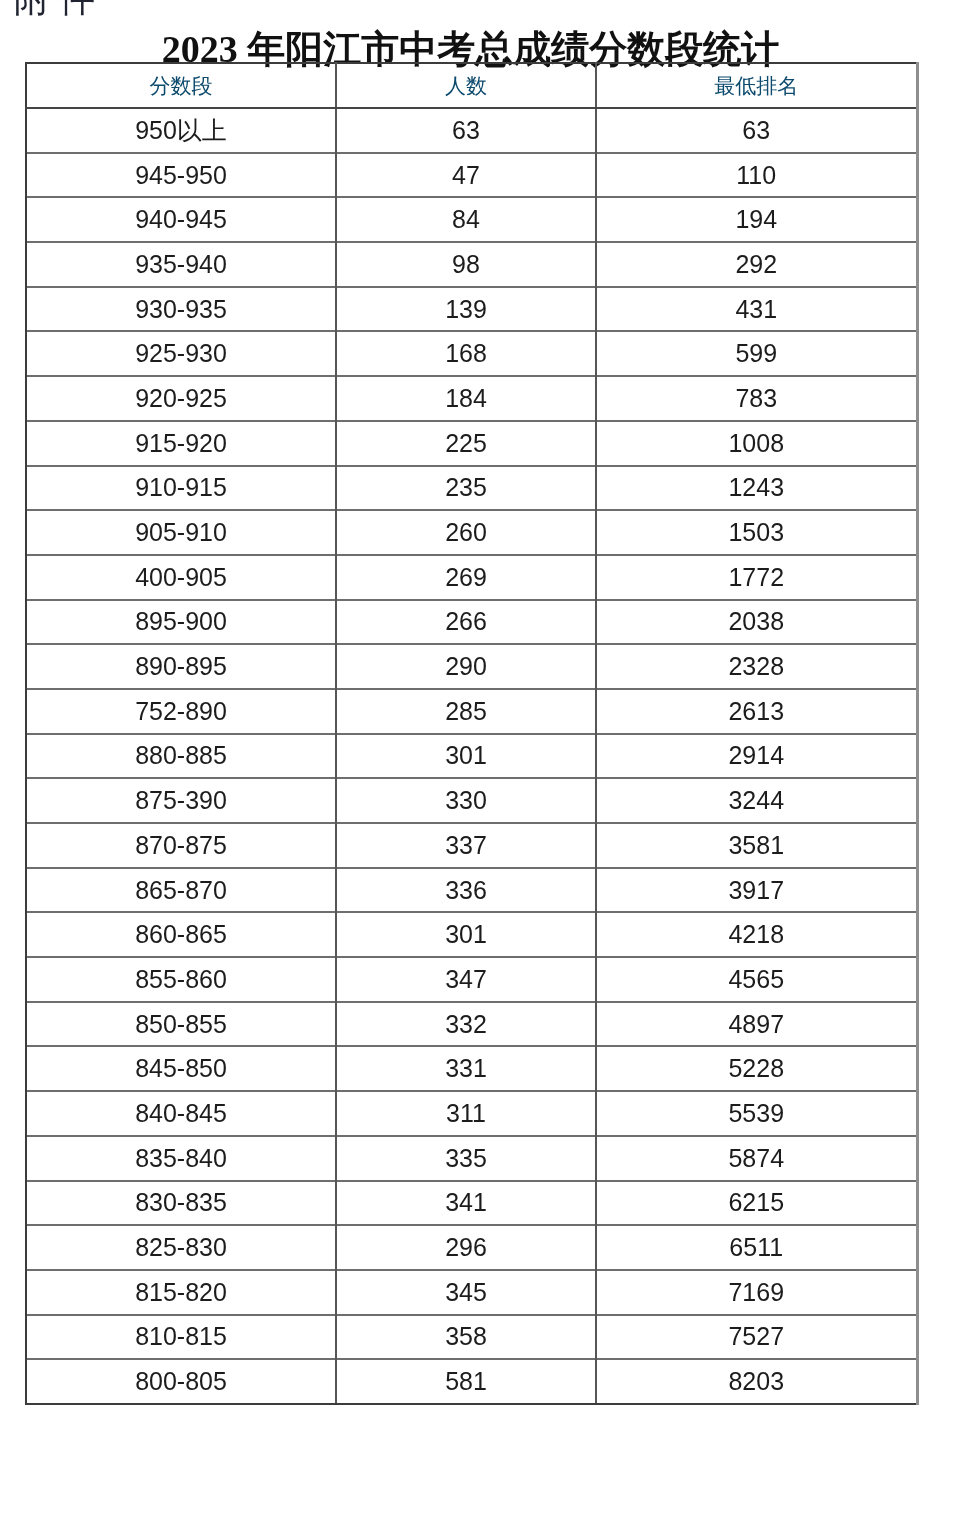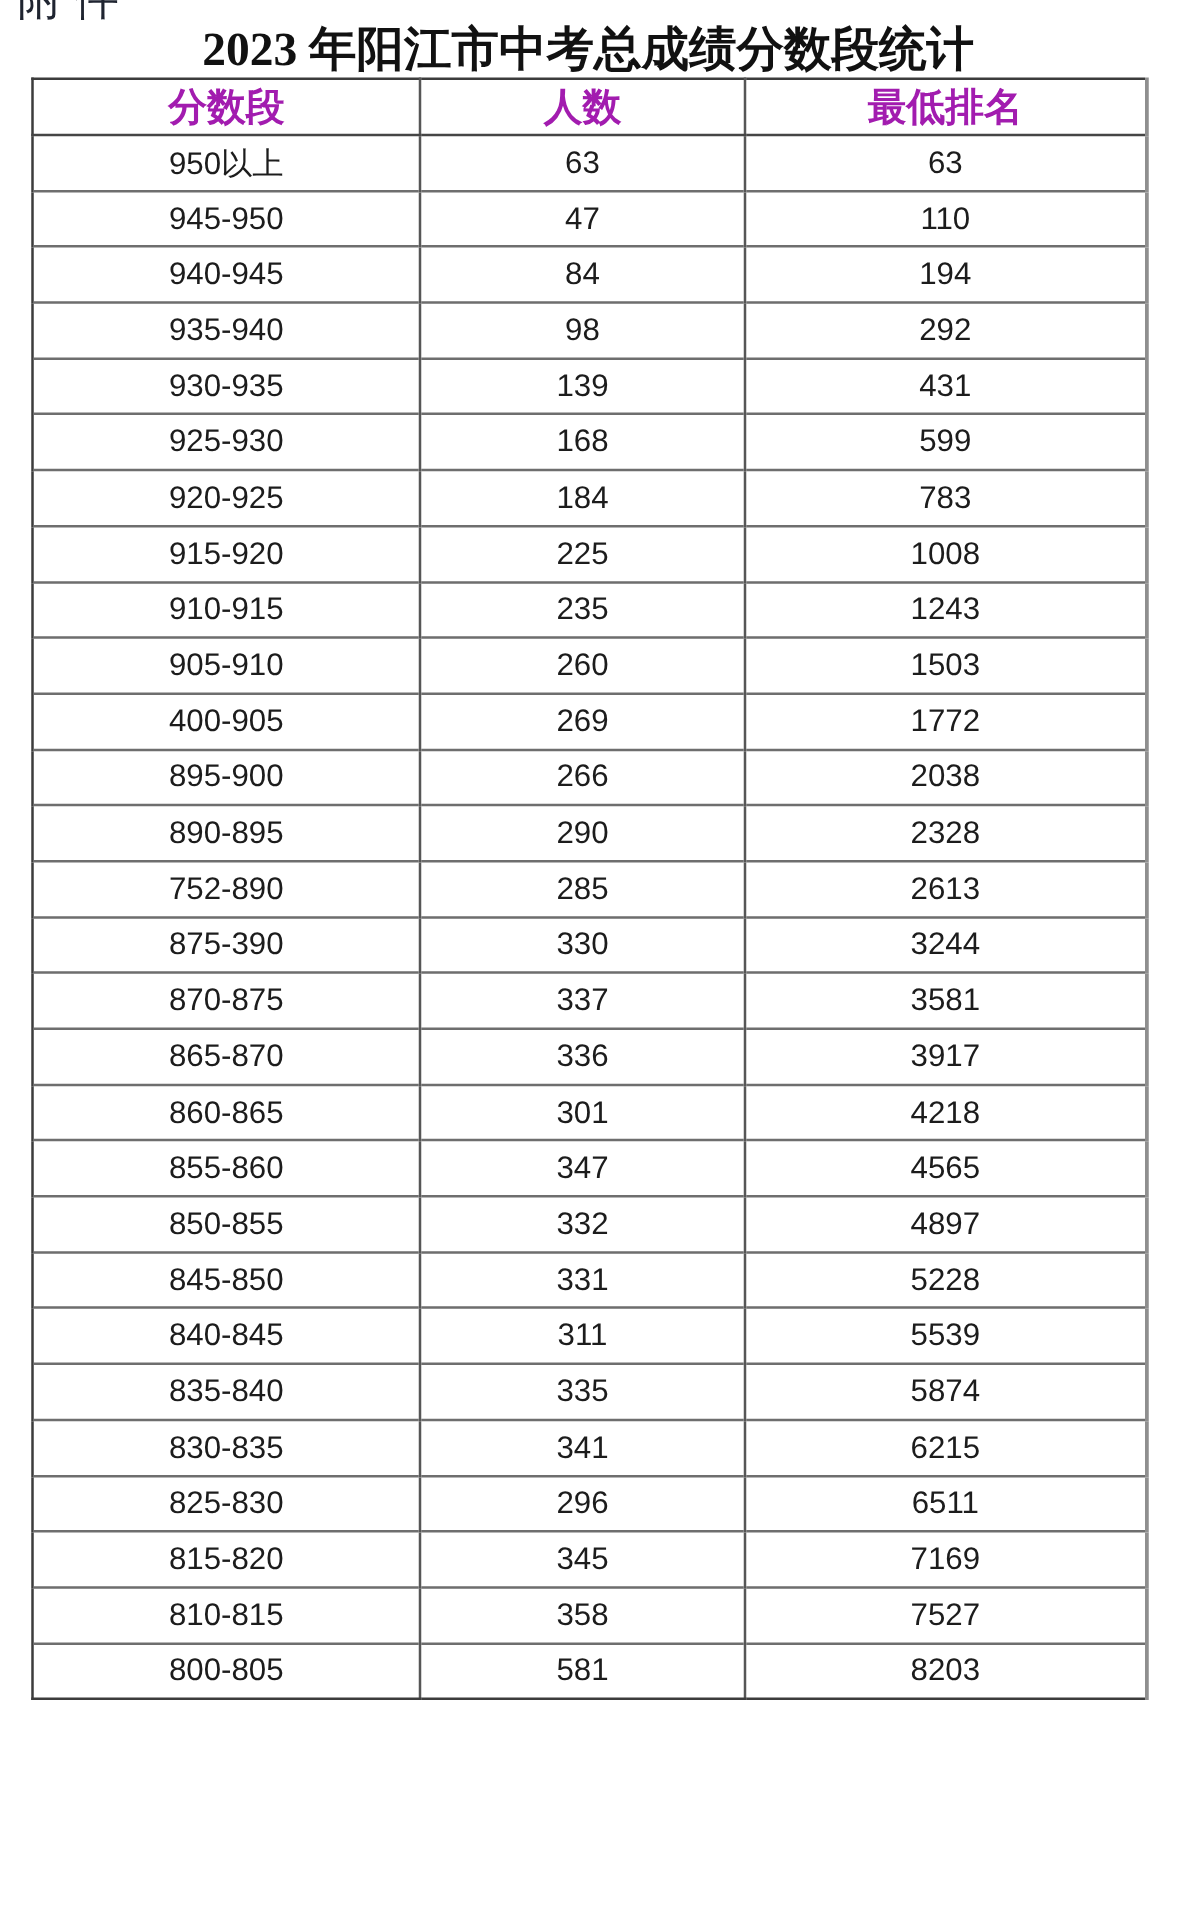--- a/index.html
+++ b/index.html
@@ -16,21 +16,21 @@
     top: -25px;
     left: 14px;
     font-family: "Liberation Serif", "DejaVu Serif", serif;
     font-size: 36px;
     letter-spacing: 9px;
     color: #1f2430;
     white-space: nowrap;
   }
   .page-title {
     position: absolute;
-    top: 14px;
+    top: 24px;
     left: 25px;
     width: 891px;
     text-align: center;
     font-family: "Liberation Serif", "DejaVu Serif", serif;
     font-weight: bold;
     font-size: 38px;
     color: #111111;
     white-space: nowrap;
   }
   table.score-table {
@@ -45,23 +45,23 @@
   table.score-table col.c2 { width: 260px; }
   table.score-table col.c3 { width: 321px; }
   table.score-table th, table.score-table td {
     text-align: center;
     vertical-align: middle;
     overflow: hidden;
     white-space: nowrap;
   }
   table.score-table th {
     height: 45px;
-    font-size: 31px;
-    font-weight: bold;
-    color: #a21caf;
+    font-size: 21px;
+    font-weight: normal;
+    color: #0c4a6e;
     border-top: 2px solid #3c3c3c;
     border-bottom: 2px solid #454545;
   }
   table.score-table td {
     height: 44.7px;
     font-size: 25px;
     font-weight: normal;
     color: #1c1c1c;
     border-top: 2px solid #6e6e6e;
   }
@@ -157,20 +157,25 @@
         <td>890-895</td>
         <td>290</td>
         <td>2328</td>
       </tr>
       <tr>
         <td>752-890</td>
         <td>285</td>
         <td>2613</td>
       </tr>
       <tr>
+        <td>880-885</td>
+        <td>301</td>
+        <td>2914</td>
+      </tr>
+      <tr>
         <td>875-390</td>
         <td>330</td>
         <td>3244</td>
       </tr>
       <tr>
         <td>870-875</td>
         <td>337</td>
         <td>3581</td>
       </tr>
       <tr>

